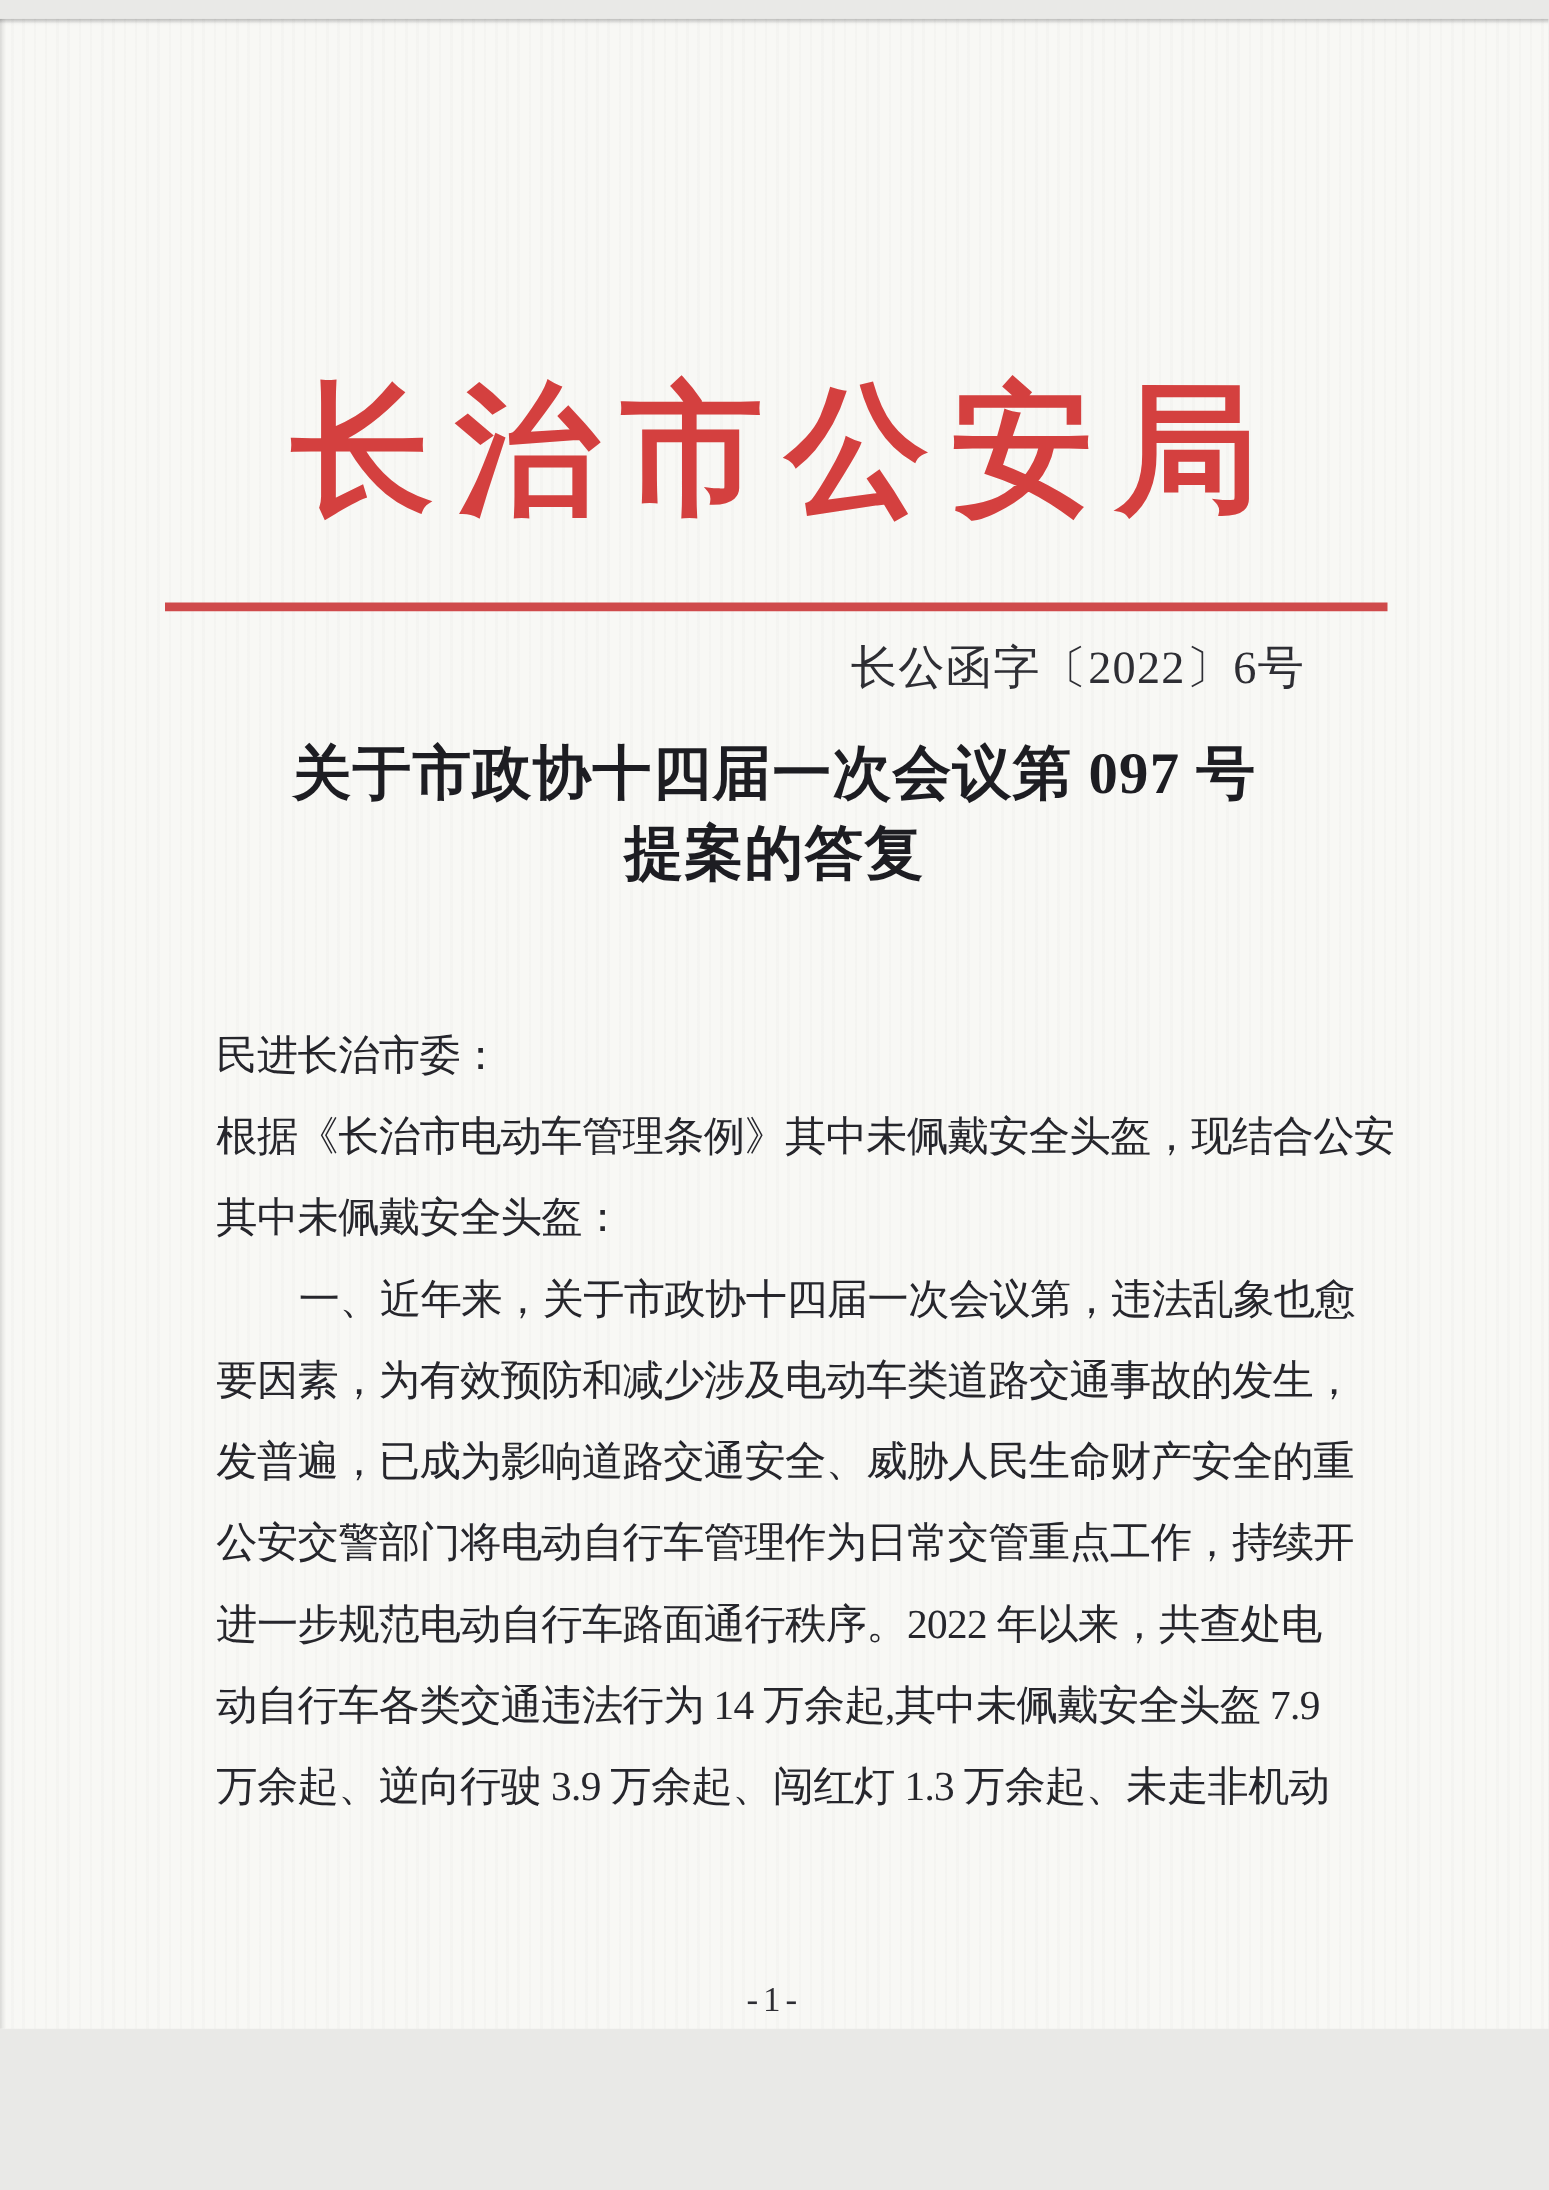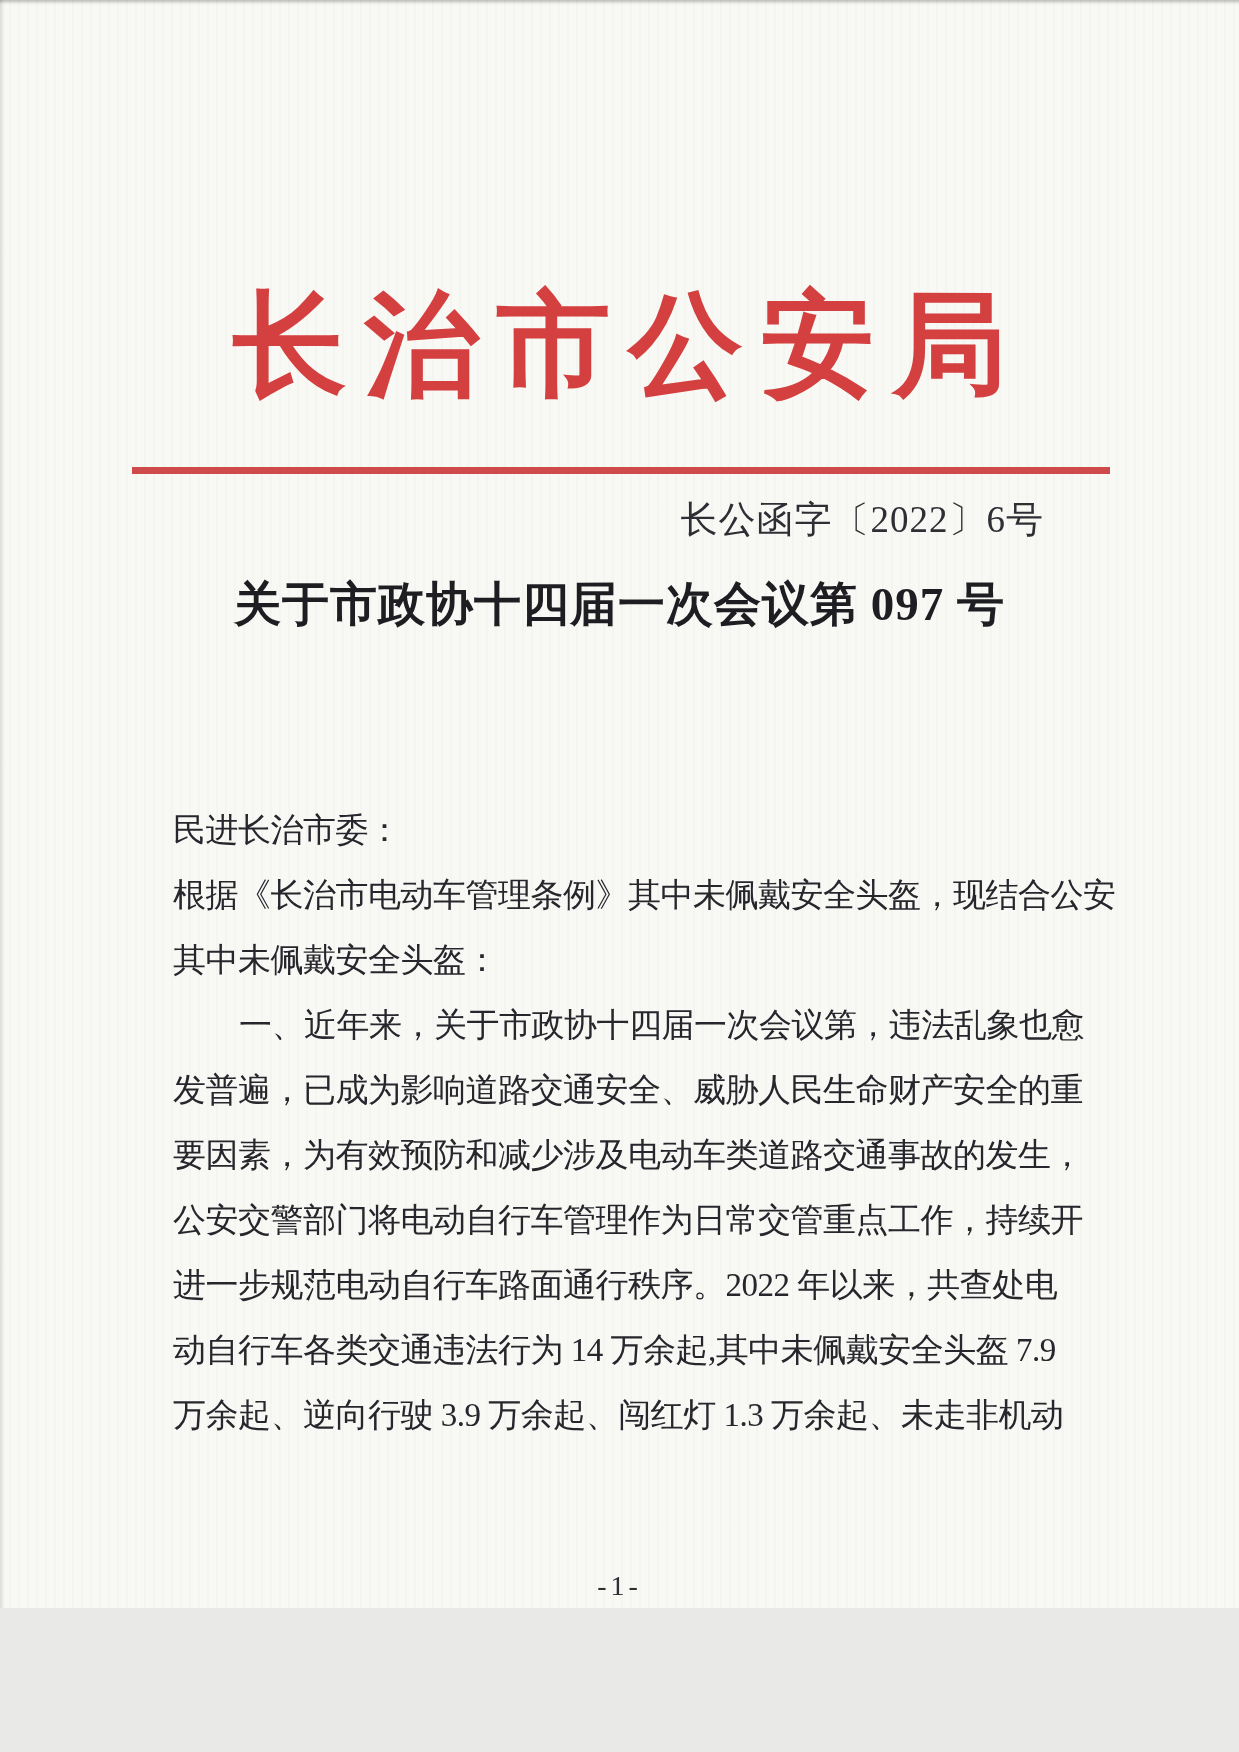--- a/index.html
+++ b/index.html
@@ -4,21 +4,21 @@
 <style>
   html, body {
     margin: 0;
     padding: 0;
     background: #e9e9e7;
   }
   .page {
     position: relative;
     width: 1239px;
     height: 1608px;
-    margin: 0 auto;
+    margin: 15px auto;
     background:
       repeating-linear-gradient(90deg, rgba(0,0,0,0.015) 0 2px, rgba(0,0,0,0) 2px 9px),
       linear-gradient(180deg, #ececea 0px, #f8f8f5 6px, #f8f8f5 100%);
     overflow: hidden;
     font-family: "Liberation Serif", "DejaVu Serif", serif;
     color: var(--ink, #26262c);
   }
   .page::before {
     content: "";
     position: absolute;
@@ -123,30 +123,31 @@
 <div class="page">
 
   <div class="letterhead">长治市公安局</div>
 
   <div class="red-divider"></div>
 
   <div class="doc-number">长公函字〔2022〕6号</div>
 
   <div class="doc-title">
     <div>关于市政协十四届一次会议第 097 号</div>
+    <div>提案的答复</div>
   </div>
 
   <div class="body-text">
 
   <div class="body-line" style="">民进长治市委：</div>
       <div class="body-line" style="">根据《长治市电动车管理条例》其中未佩戴安全头盔，现结合公安</div>
       <div class="body-line" style="">其中未佩戴安全头盔：</div>
       <div class="body-line indent" style="">一、近年来，关于市政协十四届一次会议第，违法乱象也愈</div>
+      <div class="body-line" style="">要因素，为有效预防和减少涉及电动车类道路交通事故的发生，</div>
       <div class="body-line" style="">发普遍，已成为影响道路交通安全、威胁人民生命财产安全的重</div>
-      <div class="body-line" style="">要因素，为有效预防和减少涉及电动车类道路交通事故的发生，</div>
       <div class="body-line" style="">公安交警部门将电动自行车管理作为日常交管重点工作，持续开</div>
       <div class="body-line" style="">进一步规范电动自行车路面通行秩序。2022 年以来，共查处电</div>
       <div class="body-line" style="">动自行车各类交通违法行为 14 万余起,其中未佩戴安全头盔 7.9</div>
       <div class="body-line" style="">万余起、逆向行驶 3.9 万余起、闯红灯 1.3 万余起、未走非机动</div>
     </div>
 
   <div class="page-number">-1-</div>
 
 </div>
 

